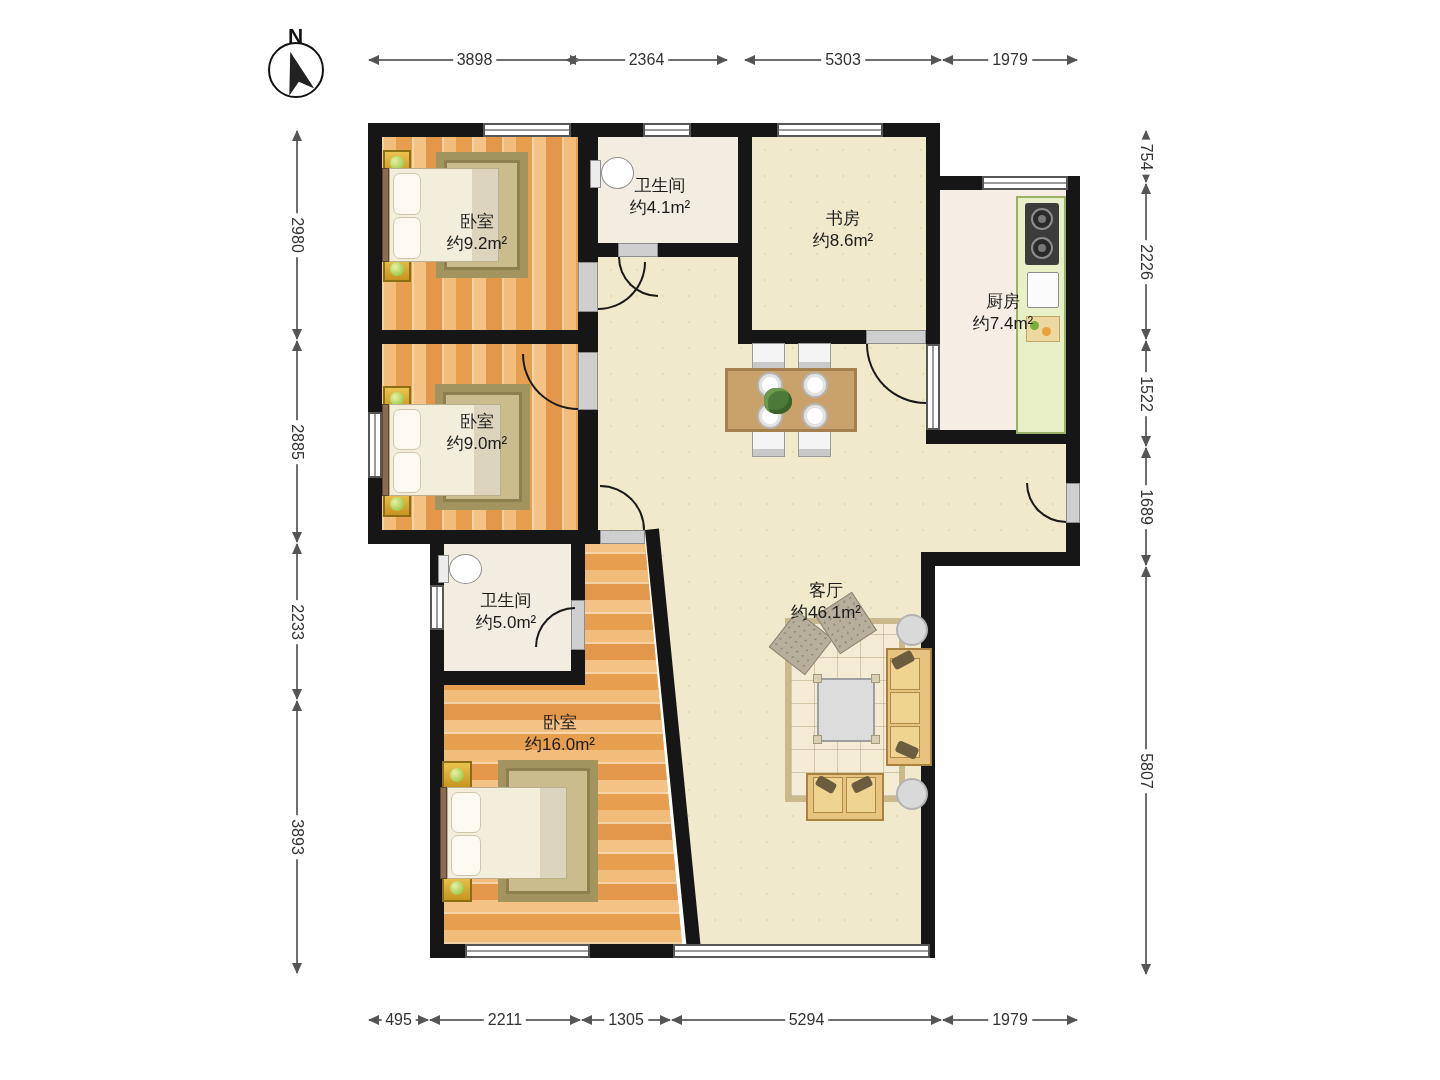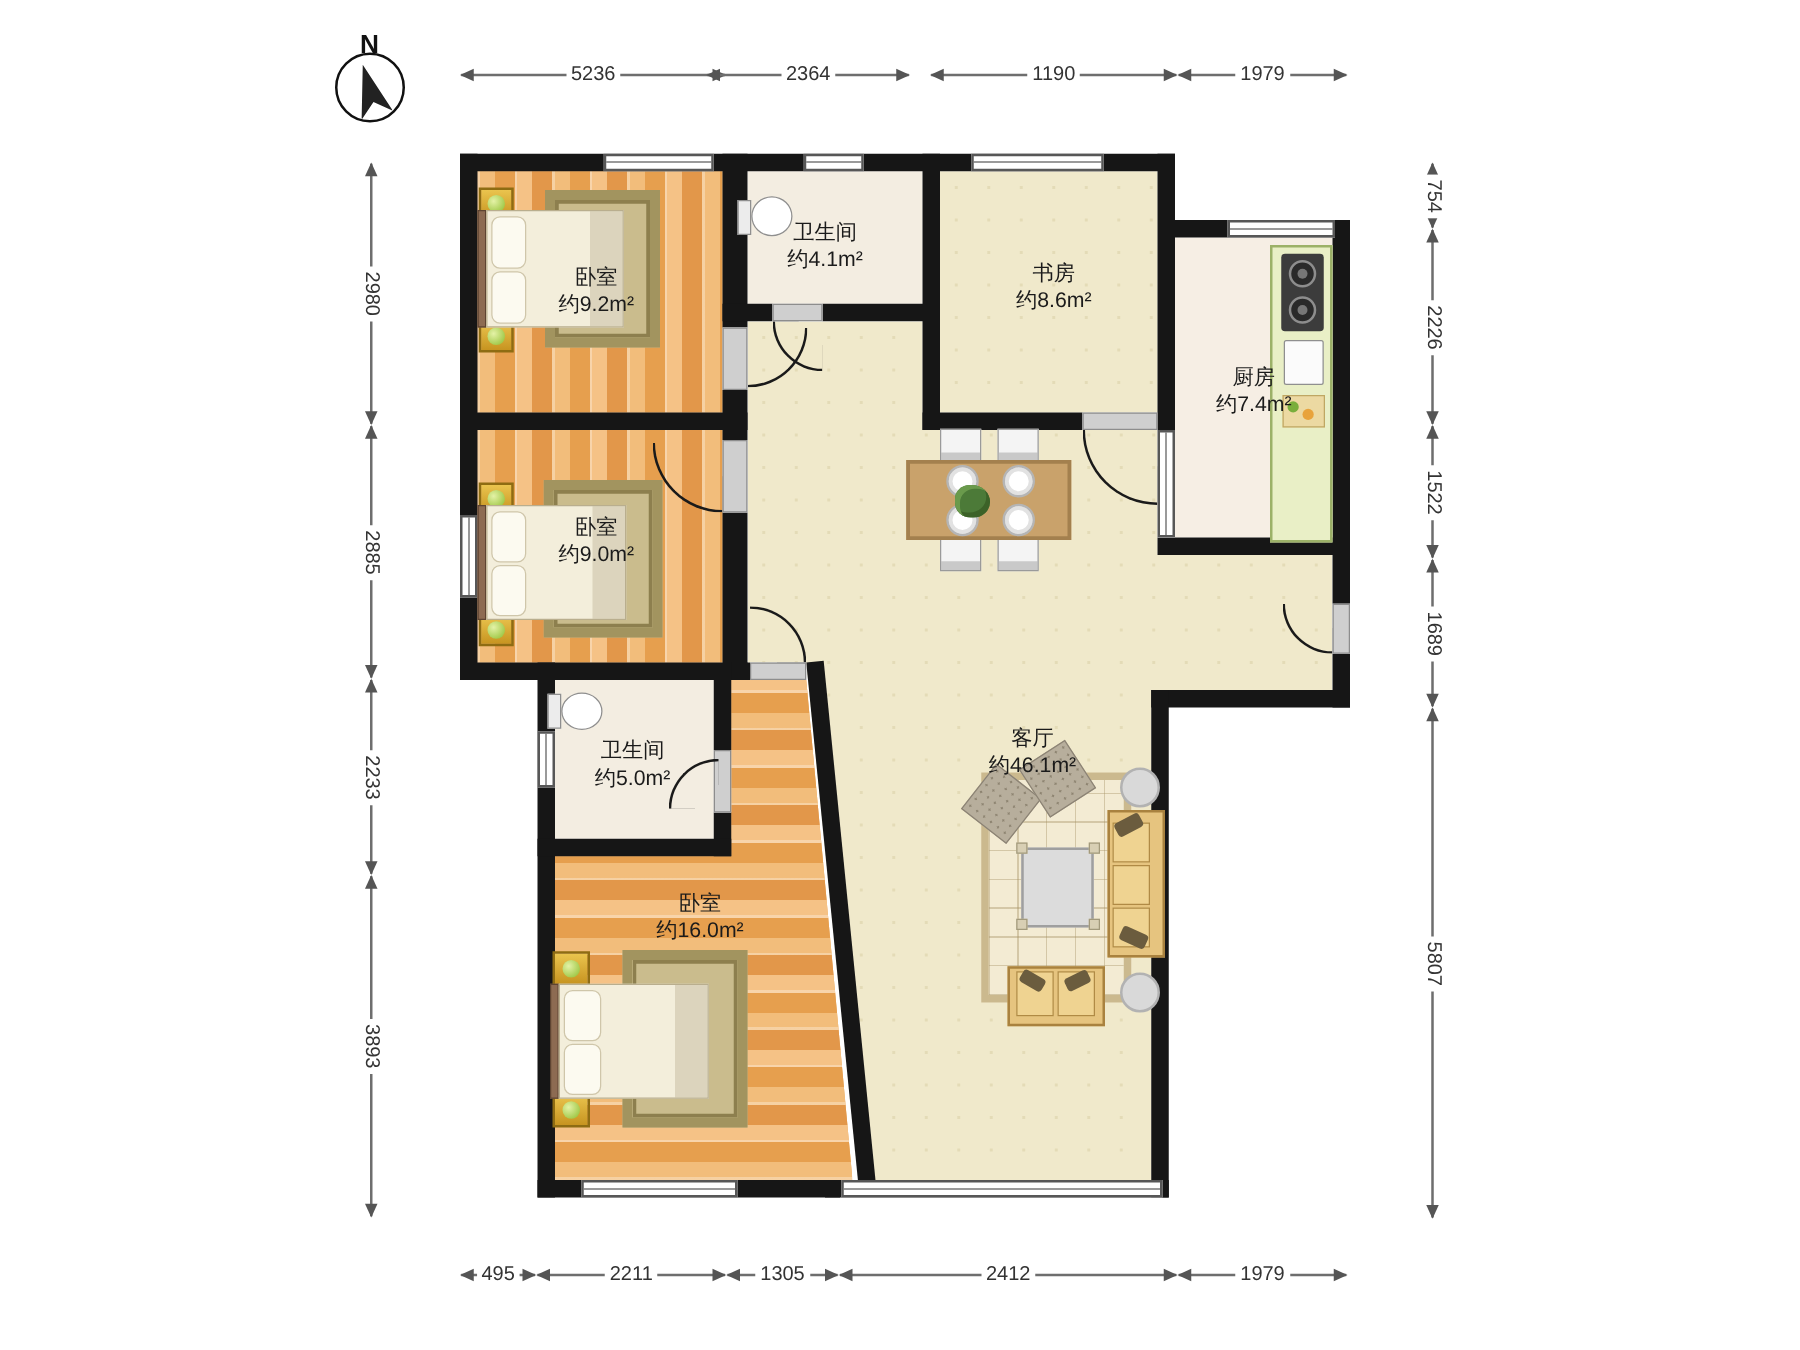--- a/index.html
+++ b/index.html
@@ -295,33 +295,33 @@
   </div>
   <div class="room-label" style="left:826px; top:602px;">
     <div>客厅</div>
     <div>约46.1m²</div>
   </div>
 
   <div class="dim-h" style="left:368px; top:52px; width:213px;">
     <span class="line"></span>
       <span class="a-l"></span>
       <span class="a-r"></span>
-    <span class="dim-label">5236</span>
+    <span class="dim-label">3898</span>
   </div>
   <div class="dim-h" style="left:565px; top:52px; width:163px;">
     <span class="line"></span>
       <span class="a-l"></span>
       <span class="a-r"></span>
     <span class="dim-label">2364</span>
   </div>
   <div class="dim-h" style="left:744px; top:52px; width:198px;">
     <span class="line"></span>
       <span class="a-l"></span>
       <span class="a-r"></span>
-    <span class="dim-label">1190</span>
+    <span class="dim-label">5303</span>
   </div>
   <div class="dim-h" style="left:942px; top:52px; width:136px;">
     <span class="line"></span>
       <span class="a-l"></span>
       <span class="a-r"></span>
     <span class="dim-label">1979</span>
   </div>
 
   <div class="dim-h" style="left:368px; top:1012px; width:61px;">
     <span class="line"></span>
@@ -338,21 +338,21 @@
   <div class="dim-h" style="left:581px; top:1012px; width:90px;">
     <span class="line"></span>
       <span class="a-l"></span>
       <span class="a-r"></span>
     <span class="dim-label">1305</span>
   </div>
   <div class="dim-h" style="left:671px; top:1012px; width:271px;">
     <span class="line"></span>
       <span class="a-l"></span>
       <span class="a-r"></span>
-    <span class="dim-label">2412</span>
+    <span class="dim-label">5294</span>
   </div>
   <div class="dim-h" style="left:942px; top:1012px; width:136px;">
     <span class="line"></span>
       <span class="a-l"></span>
       <span class="a-r"></span>
     <span class="dim-label">1979</span>
   </div>
 
   <div class="dim-v" style="left:289px; top:130px; height:210px;">
     <span class="line"></span>

